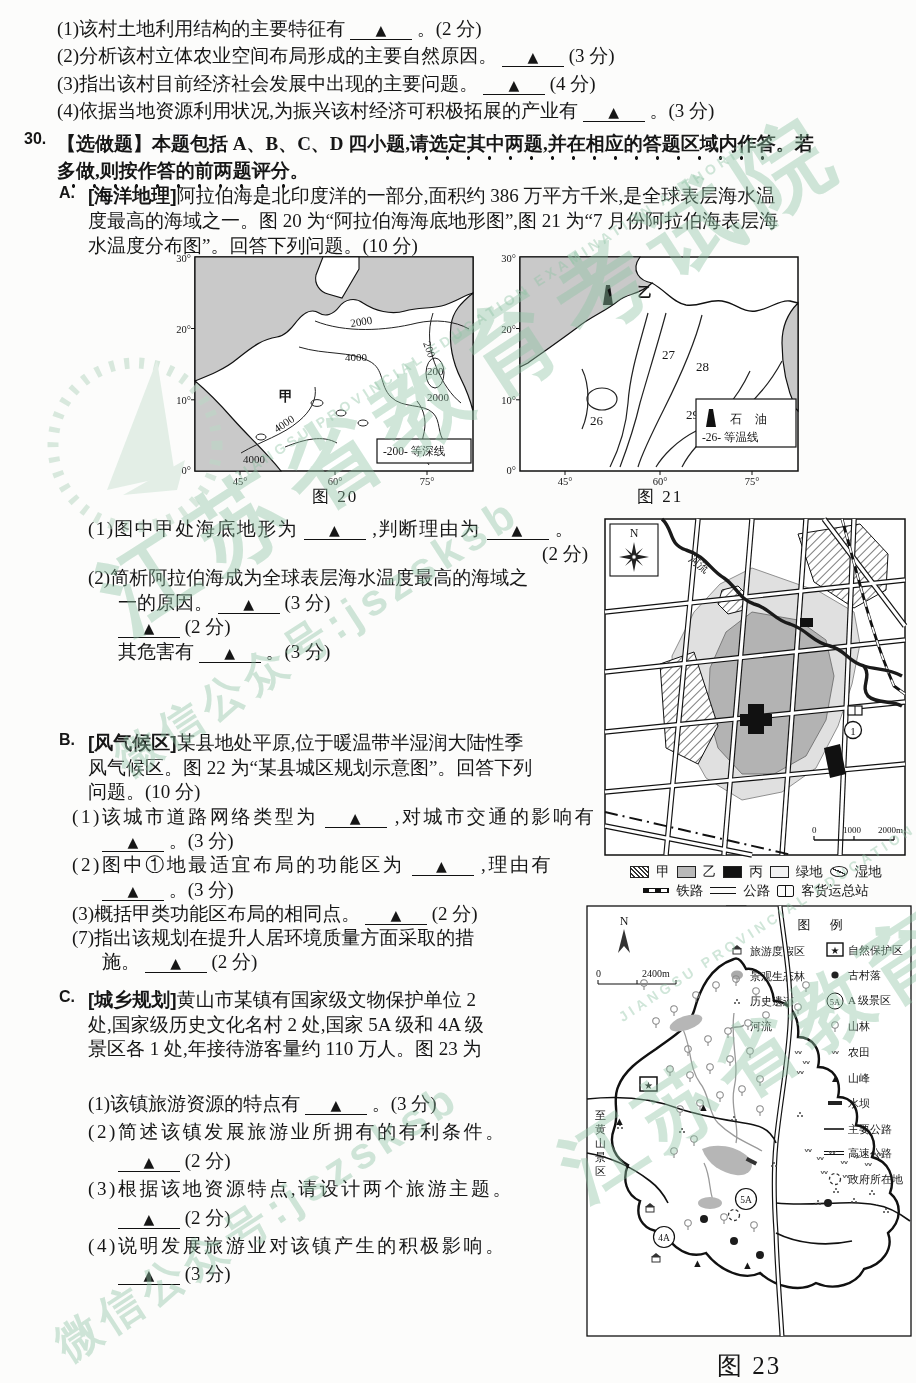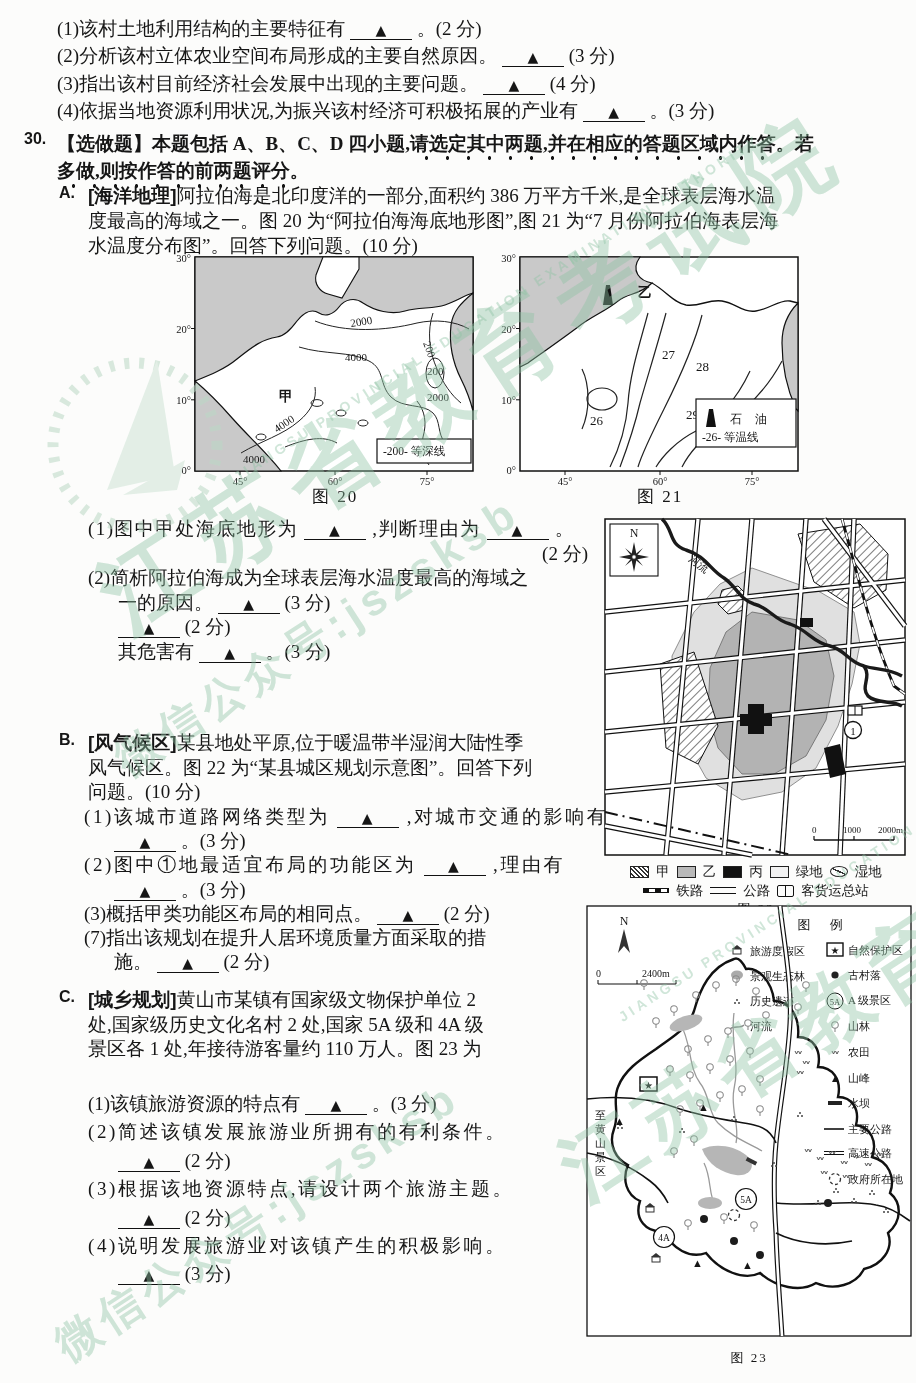--- a/index.html
+++ b/index.html
@@ -17,21 +17,21 @@
   .marker{position:absolute;font-family:"Liberation Sans","DejaVu Sans",sans-serif;
           font-weight:700;font-size:16px;}
   .boldblock{font-family:Liberation Serif, serif;font-weight:700;}
   .tag{font-family:"Liberation Sans","DejaVu Sans",sans-serif;font-weight:700;}
   .blank{display:inline-block;min-width:46px;text-align:center;border-bottom:1.7px solid #111;
          padding:0 8px 2px;font-size:14px;line-height:13px;vertical-align:baseline;
          font-family:"DejaVu Sans",sans-serif;}
   .emph{background-image:radial-gradient(circle,#151515 1.7px,transparent 1.9px);
         background-size:21px 6px;background-repeat:repeat-x;background-position:6px 101%;
         padding-bottom:7px;}
-  .figcap{text-align:center;font-size:13px;letter-spacing:2px;}
+  .figcap{text-align:center;font-size:25px;letter-spacing:2px;}
   .legrow{display:flex;justify-content:center;align-items:center;gap:7px;
           font-size:13.5px;white-space:nowrap;line-height:19px;}
   .sw{display:inline-block;width:17px;height:10px;border:1px solid #222;vertical-align:-1px;}
   .sw-hatch{background:repeating-linear-gradient(45deg,#fff 0 2px,#333 2px 3.2px);}
   .sw-gray{background:#b9b9b9;}
   .sw-black{background:#111;}
   .sw-white{background:#f2f2f2;}
   .sw-ellipse{width:16px;height:9px;border-radius:50%;background:linear-gradient(25deg,#fff 45%,#333 45%,#333 55%,#fff 55%);}
   .sym-rail{display:inline-block;width:26px;height:3px;vertical-align:3px;
             background:repeating-linear-gradient(90deg,#111 0 6px,#fff 6px 12px);border-top:1px solid #111;border-bottom:1px solid #111;}
@@ -196,21 +196,21 @@
     <div class="qline ind">其危害有 <span class="blank">▲</span> 。(3 分)</div>
   </div>
 
   <div class="marker" style="left:59px;top:731px;z-index:2;">B.</div>
   <div class="abs" style="left:88px;top:731px;z-index:2;">
     <div class="line" style="line-height:24.6px;"><span class="tag">[风气候区]</span><span>某县地处平原,位于暖温带半湿润大陆性季</span></div>
     <div class="line" style="line-height:24.6px;">风气候区。图 22 为“某县城区规划示意图”。回答下列</div>
     <div class="line" style="line-height:24.6px;">问题。(10 分)</div>
   </div>
 
-  <div class="abs bq" style="left:84px;top:805px;z-index:2;">
+  <div class="abs bq" style="left:72px;top:805px;z-index:2;">
     <div class="qline sp">(1)该城市道路网络类型为 <span class="blank">▲</span> ,对城市交通的影响有</div>
     <div class="qline ind"><span class="blank">▲</span> 。(3 分)</div>
     <div class="qline sp">(2)图中①地最适宜布局的功能区为 <span class="blank">▲</span> ,理由有</div>
     <div class="qline ind"><span class="blank">▲</span> 。(3 分)</div>
     <div class="qline">(3)概括甲类功能区布局的相同点。 <span class="blank">▲</span> (2 分)</div>
     <div class="qline">(7)指出该规划在提升人居环境质量方面采取的措</div>
     <div class="qline ind">施。 <span class="blank">▲</span> (2 分)</div>
   </div>
 
   <div class="abs" style="left:602px;top:516px;z-index:1;width:308px;">

